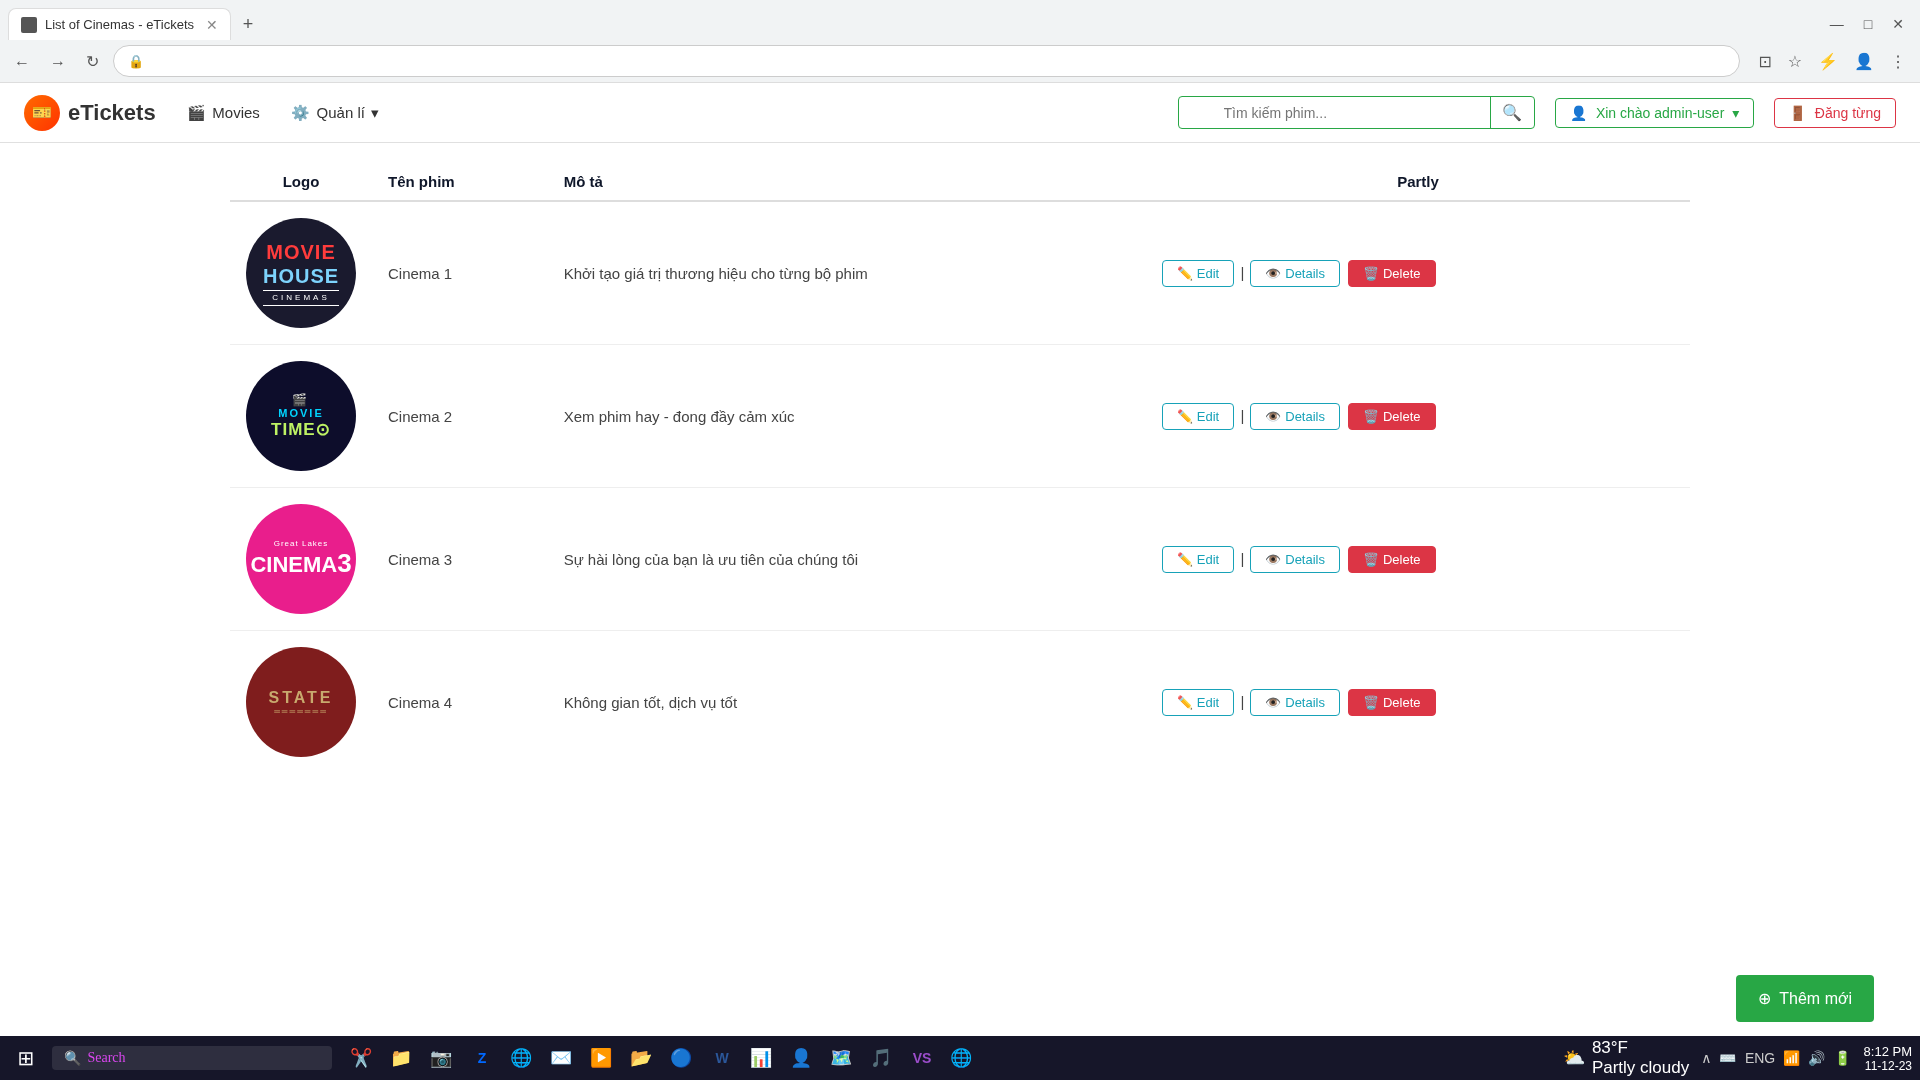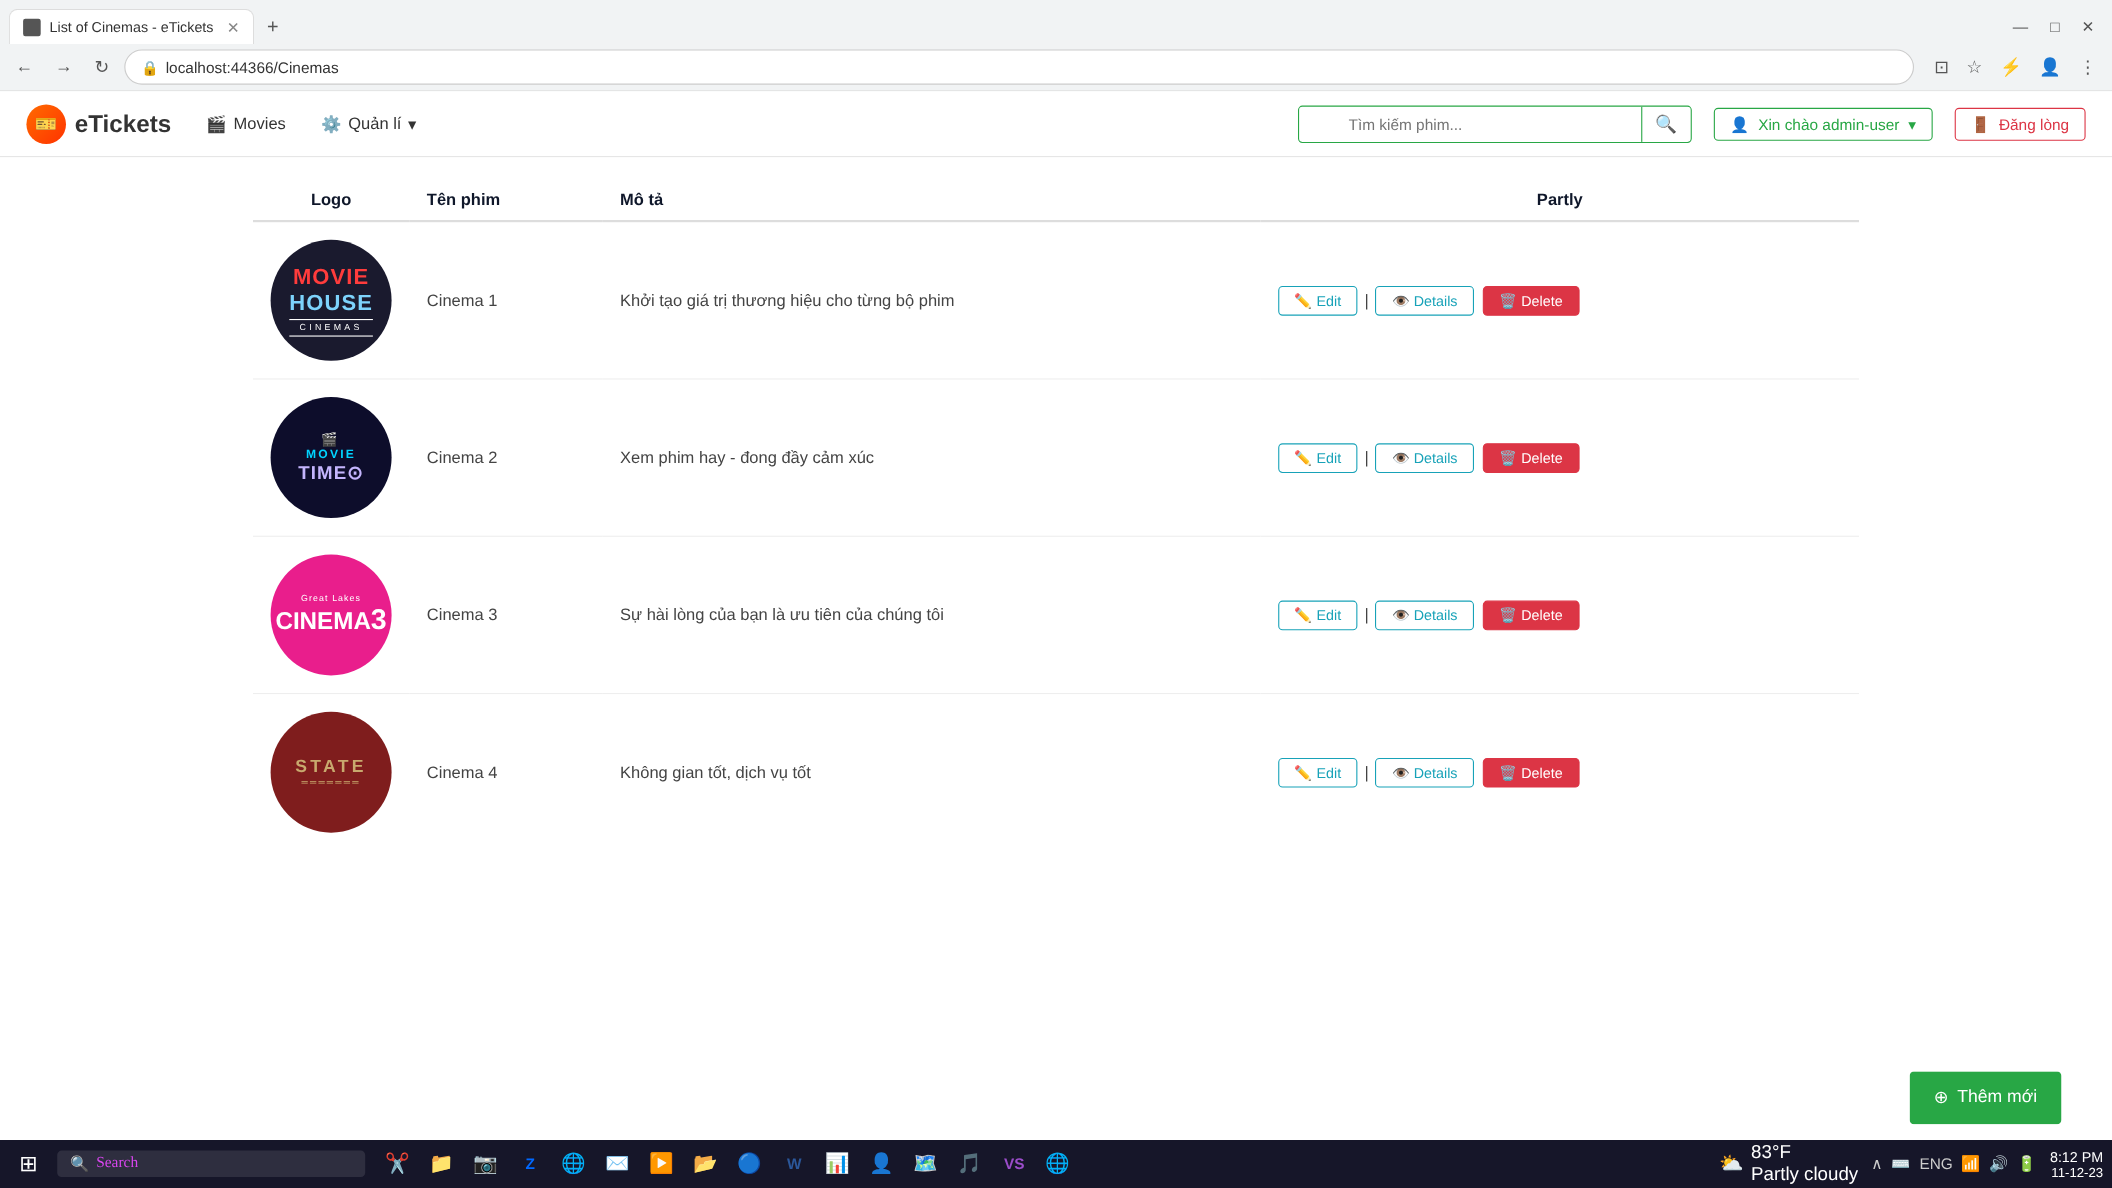--- a/index.html
+++ b/index.html
@@ -344,21 +344,20 @@
       <button class="tab-ctrl-btn">□</button>
       <button class="tab-ctrl-btn">✕</button>
     </div>
   </div>
   <div class="address-bar-row">
     <button class="nav-btn">←</button>
     <button class="nav-btn">→</button>
     <button class="nav-btn">↻</button>
     <div class="address-box">
       <span class="lock-icon">🔒</span>
-      <span class="address-text">localhost:44366/Cinemas</span>
     </div>
     <div class="browser-actions">
       <button class="browser-action-btn">⊡</button>
       <button class="browser-action-btn">☆</button>
       <button class="browser-action-btn">⚡</button>
       <button class="browser-action-btn">👤</button>
       <button class="browser-action-btn">⋮</button>
     </div>
   </div>
 </div>
@@ -385,21 +384,21 @@
     <input class="search-input" type="text" placeholder="Tìm kiếm phim..." style="">
     <button class="search-btn">🔍</button>
   </div>
   <button class="user-btn">
     <span>👤</span>
     <span>Xin chào admin-user</span>
     <span>▾</span>
   </button>
   <button class="logout-btn">
     <span>🚪</span>
-    <span>Đăng lòng</span>
+    <span>Đăng từng</span>
   </button>
 </div>
 
 <div class="main-content">
   <table class="cinema-table">
     <thead>
       <tr>
         <th class="center">Logo</th>
         <th>Tên phim</th>
         <th>Mô tả</th>
@@ -426,21 +425,21 @@
           <button class="btn-delete">🗑️ Delete</button>
         </td>
       </tr>
 
       <tr>
         <td class="logo-cell">
           <div class="logo-circle logo-2">
             <div style="text-align:center;">
               <div style="color:#00d4ff;font-size:12px;font-weight:700;letter-spacing:2px;">🎬</div>
               <div style="color:#00d4ff;font-size:11px;font-weight:700;letter-spacing:2px;">MOVIE</div>
-              <div style="color:#c4b5fd;font-size:17px;font-weight:900;letter-spacing:1px;">TIME⊙</div>
+              <div style="color:#bef264;font-size:17px;font-weight:900;letter-spacing:1px;">TIME⊙</div>
             </div>
           </div>
         </td>
         <td>Cinema 2</td>
         <td>Xem phim hay - đong đầy cảm xúc</td>
         <td class="actions-cell">
           <button class="btn-edit">✏️ Edit</button>
           | <button class="btn-details">👁️ Details</button>
           <button class="btn-delete">🗑️ Delete</button>
         </td>

